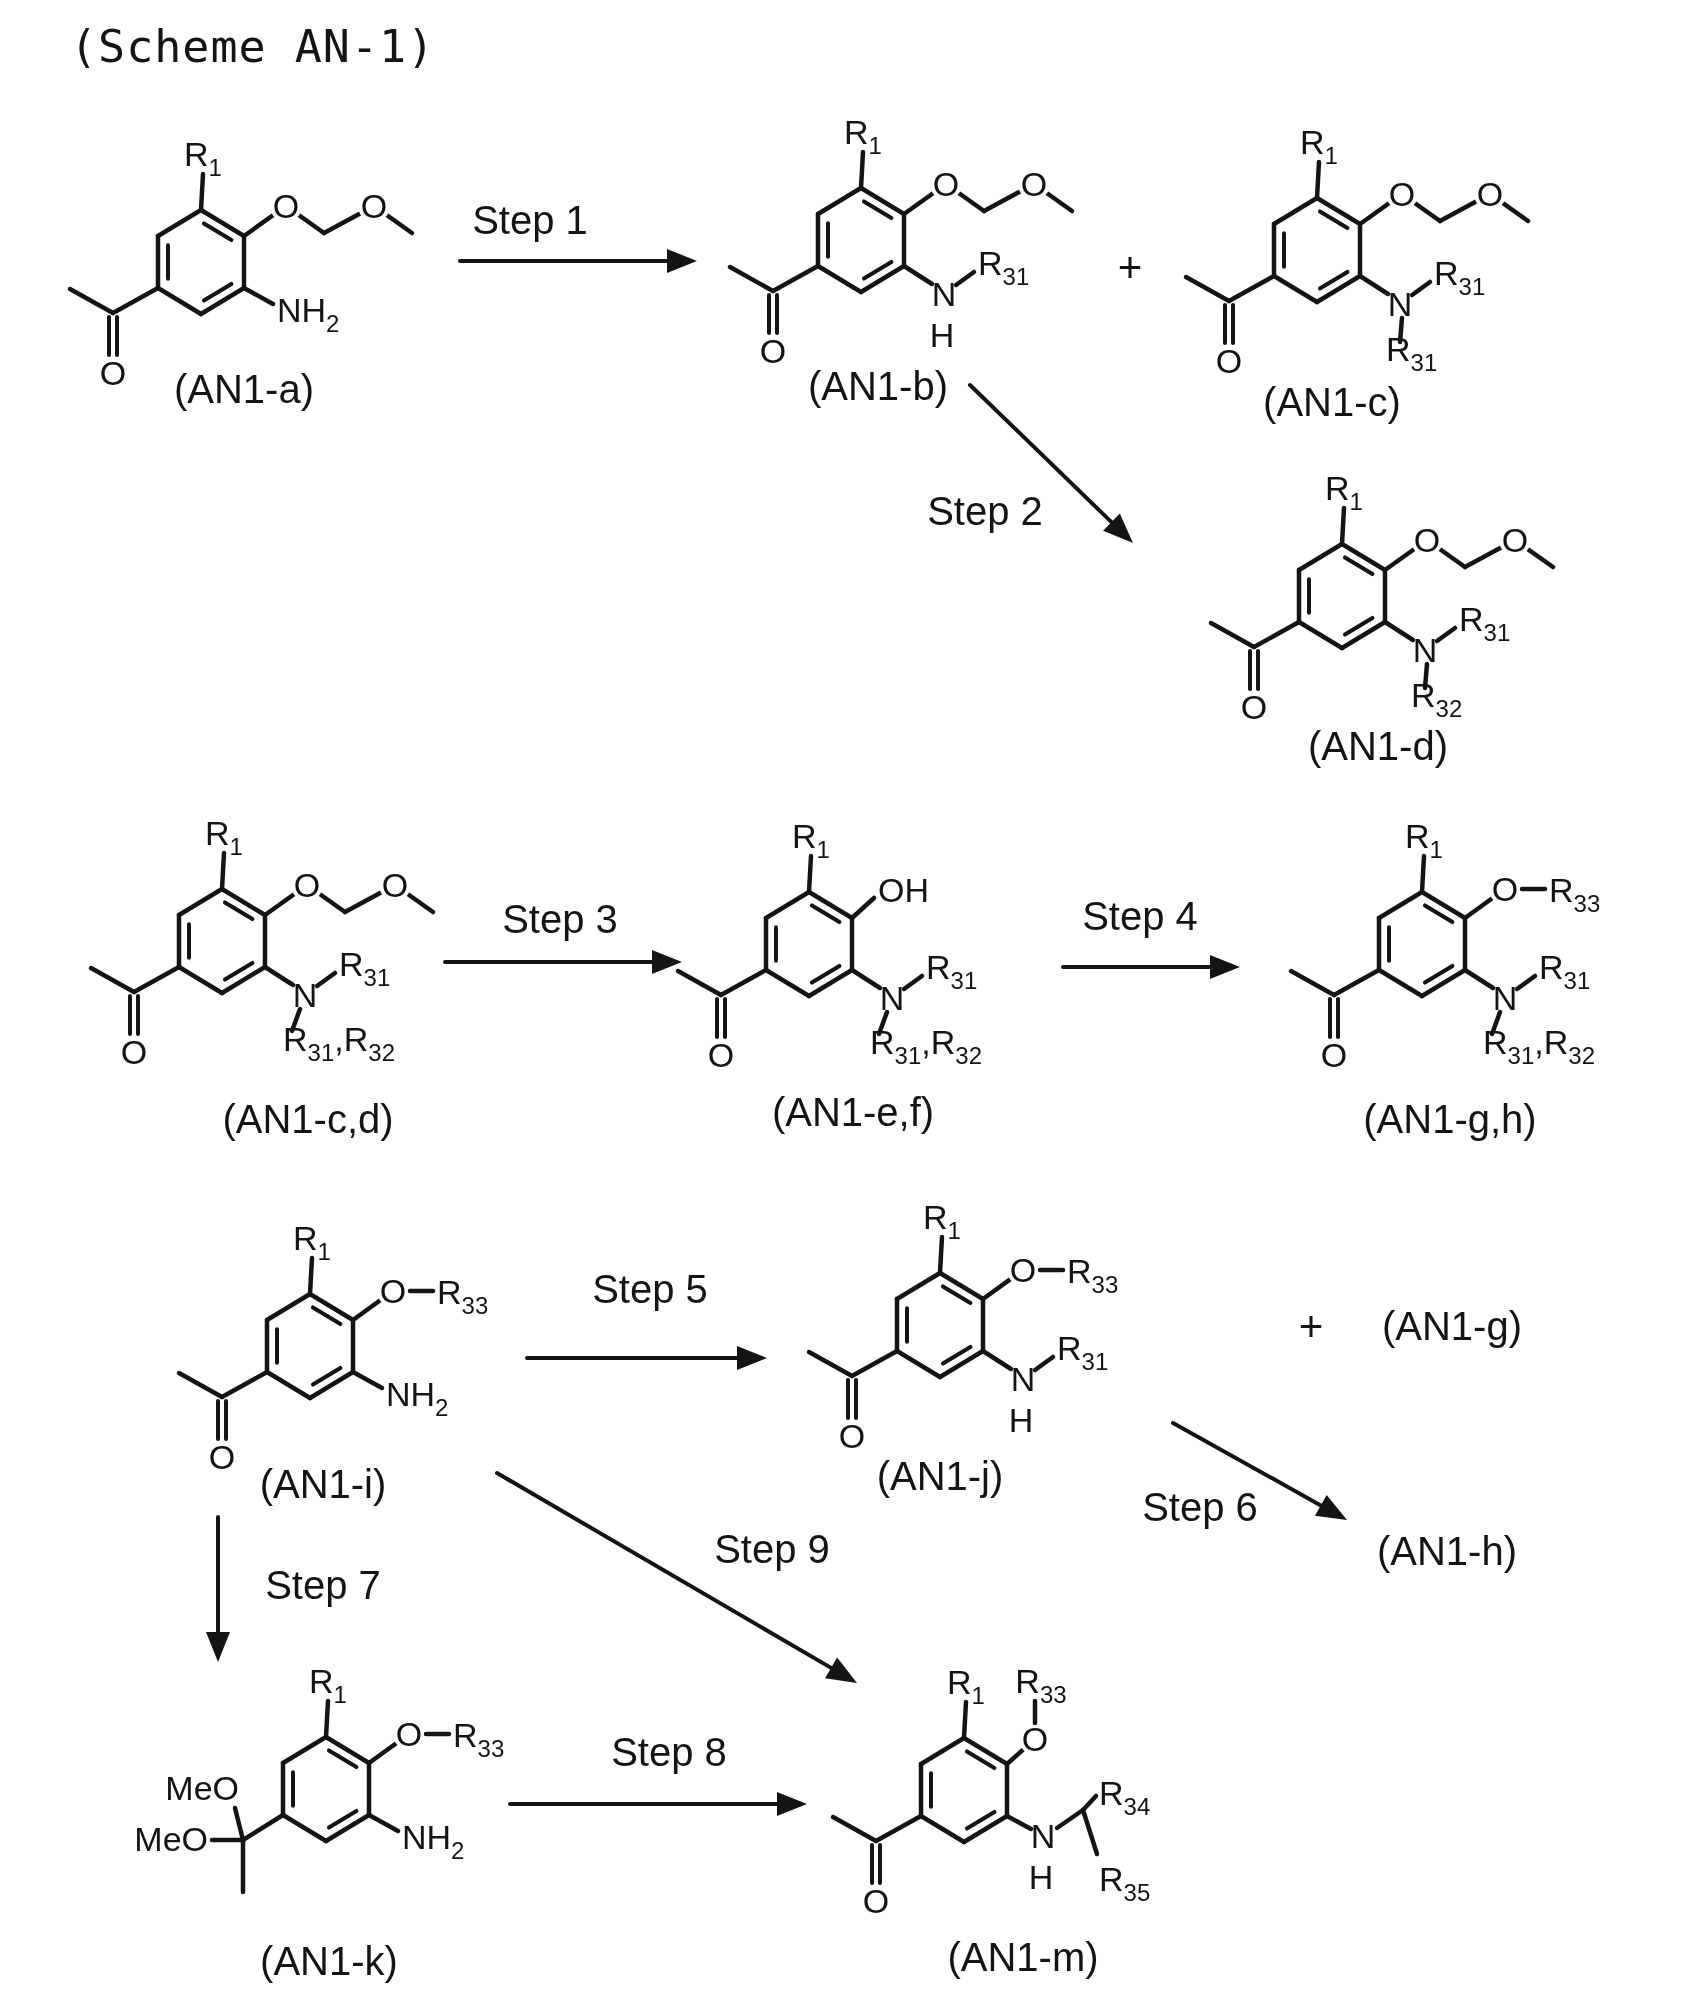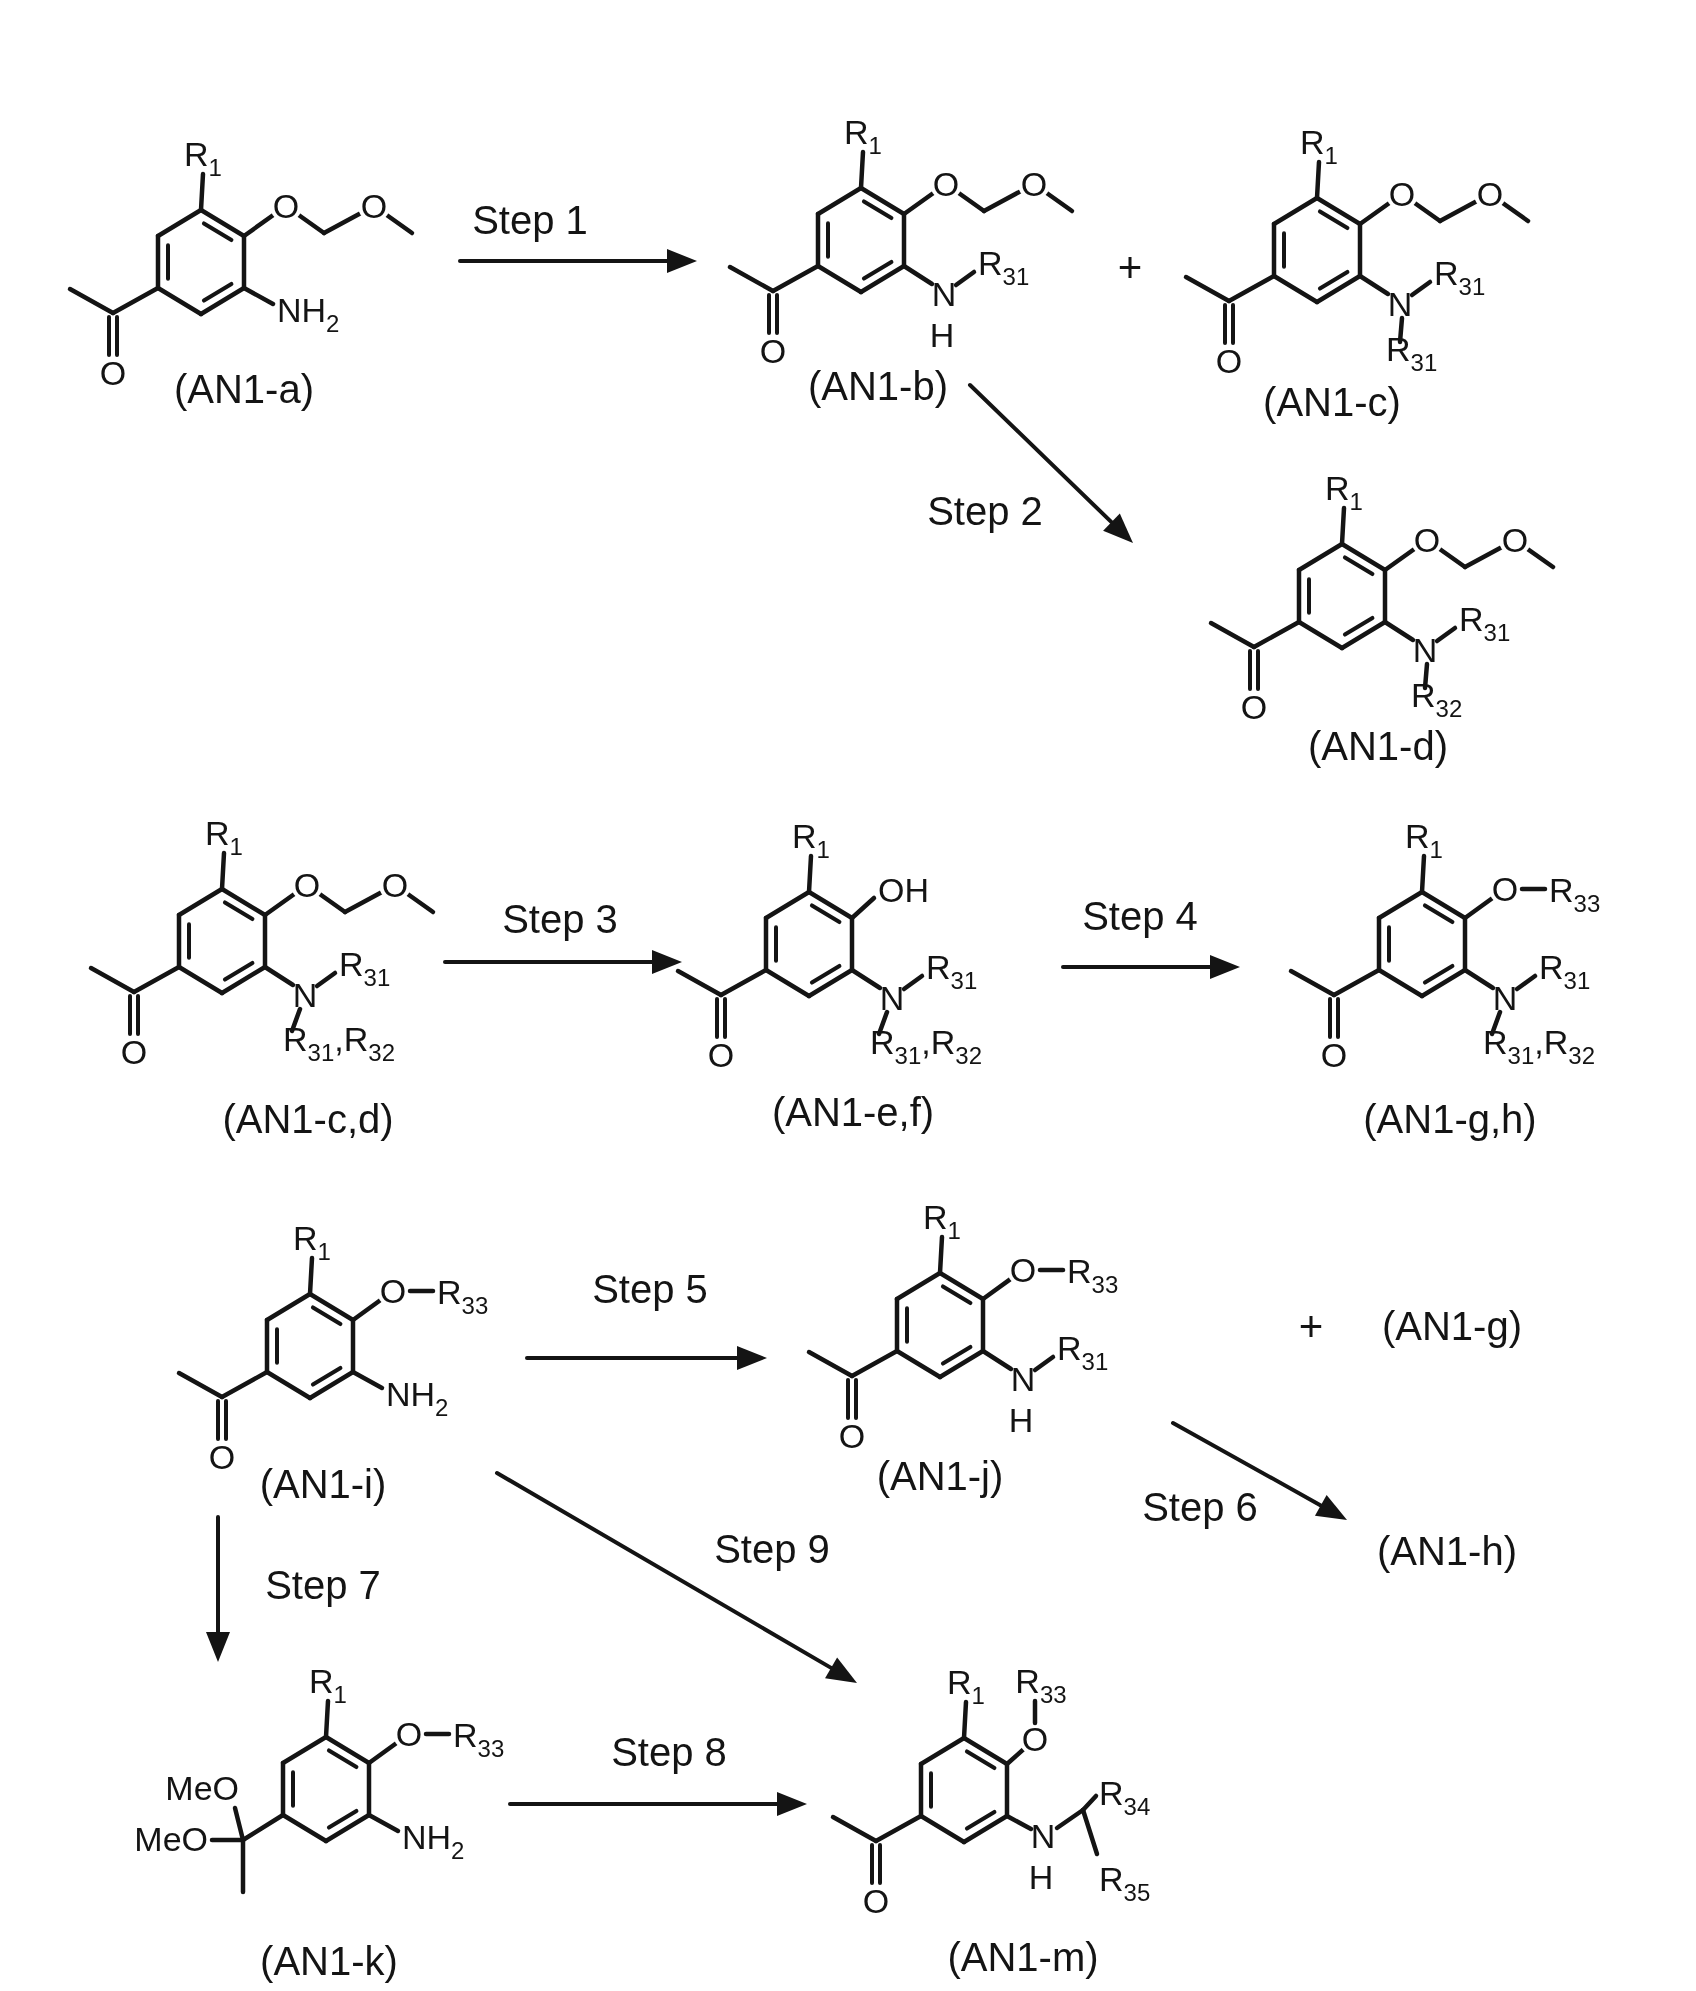--- a/index.html
+++ b/index.html
@@ -416,13 +416,14 @@
       <g>
         <text x="1311" y="1341" text-anchor="middle" font-size="42" fill="#141414"><tspan dy="0">+</tspan></text>
       </g>
       <g>
         <text x="1452" y="1340" text-anchor="middle" font-size="40" fill="#141414">(AN1-g)</text>
       </g>
       <g>
         <text x="1447" y="1565" text-anchor="middle" font-size="40" fill="#141414">(AN1-h)</text>
       </g>
     </svg>
+  <div class="scheme-title">(Scheme AN-1)</div>
 </div>
 
 </body></html>

